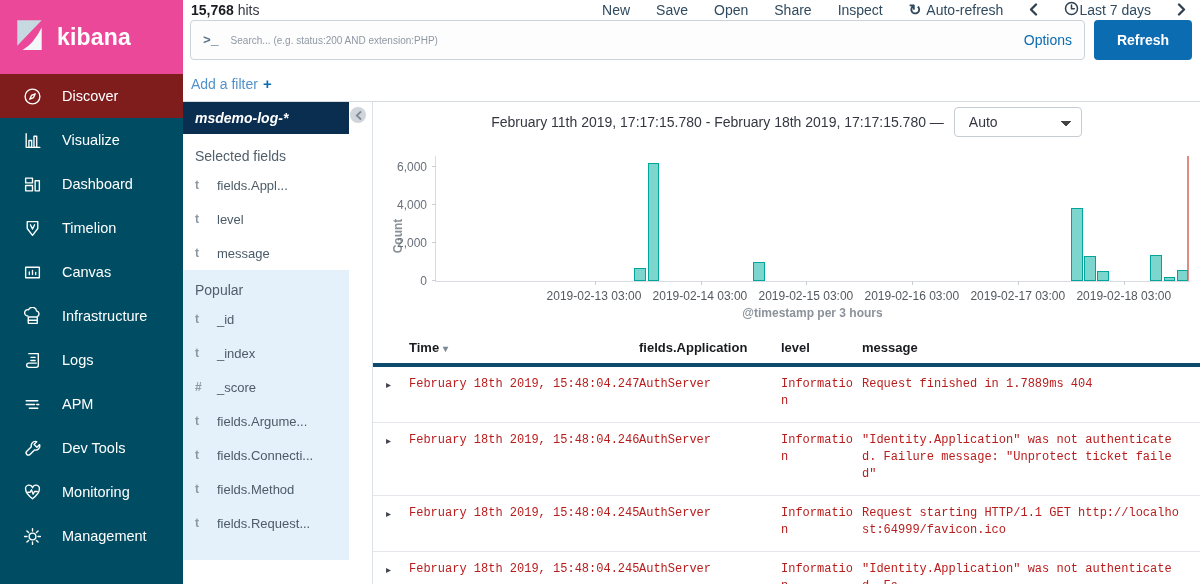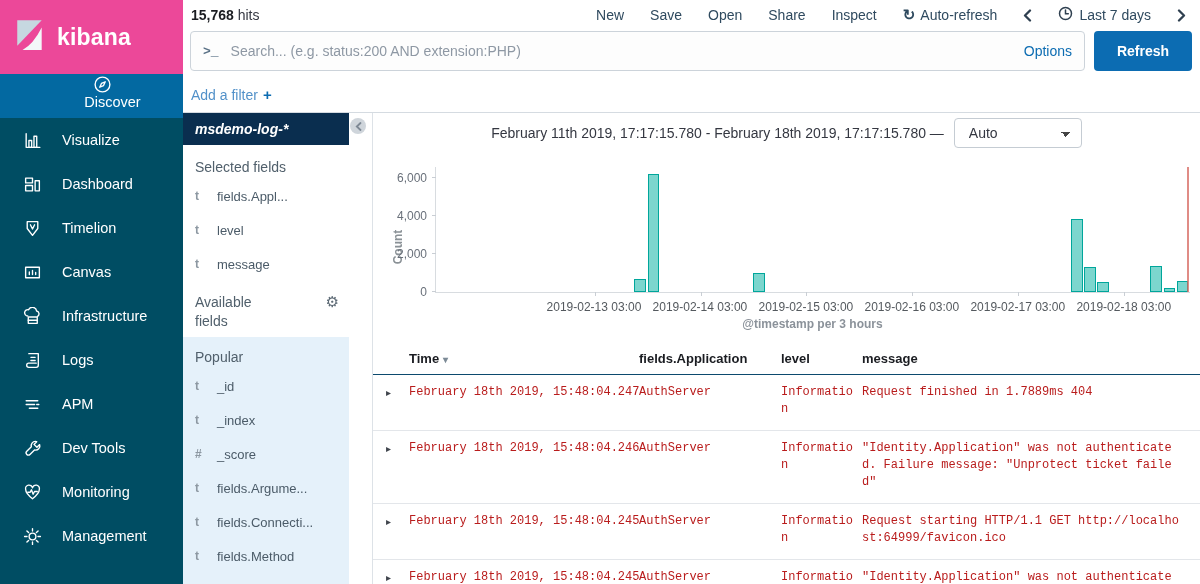--- a/index.html
+++ b/index.html
@@ -5,41 +5,41 @@
   * { margin:0; padding:0; box-sizing:border-box; }
   html,body { width:1200px; height:584px; overflow:hidden; background:#fff;
               font-family:"Liberation Sans", sans-serif; }
   .app { display:flex; width:1200px; height:584px; }
 
   
   .leftnav { width:183px; height:584px; background:#004d63; flex:0 0 183px; }
   .logo-block { height:74px; background:#ec4899; display:flex; align-items:center; padding-left:13px; }
   .logo-block .brand { color:#fff; font-size:23px; font-weight:bold; margin-left:10px; letter-spacing:.2px; }
   .nav-item { height:44px; display:flex; align-items:center; padding-left:22px; cursor:pointer; }
-  .nav-item.active { background:#0369a1;flex-direction:column; }
+  .nav-item.active { background:#7f1d1d; }
   .nav-item .nicon { width:20px; height:20px; display:flex; align-items:center; justify-content:center; }
   .nav-item .nlabel { color:#fff; font-size:14.5px; margin-left:20px; white-space:nowrap; }
   .nicon svg { stroke:#fff; fill:none; stroke-width:1.3; stroke-linecap:round; stroke-linejoin:round; }
 
   
   .rightcol { flex:1; display:flex; flex-direction:column; background:#fff; }
-  .topbar { height:30px; display:flex; align-items:center; padding:0 14px 0 8px;justify-content:space-between; }
+  .topbar { height:19px; display:flex; align-items:center; padding:0 14px 0 8px;justify-content:space-between; }
   .hits { font-size:14px; color:#343741; }
   .hits b { color:#1a1c21; }
   .topmenu { margin-left:auto; display:flex; align-items:center; gap:26px; }
   .topmenu .mitem { font-size:14px; color:#2f4a5f; cursor:pointer; white-space:nowrap; }
   .refresh-glyph { font-size:15px; font-weight:bold; margin-right:5px; }
   .chev { display:flex; align-items:center; cursor:pointer; }
-  .timepick { display:flex; align-items:center; gap:6px; }
+  .timepick { display:flex; align-items:center; }
 
   .searchrow { height:46px; display:flex; align-items:flex-start; padding:1px 8px 0 7px; gap:9px; }
   .searchbox { flex:1; height:40px; border:1px solid #ccd3da; border-radius:4px; background:#fdfdfd;
                display:flex; align-items:center; padding:0 12px; }
   .prompt { font-family:"Liberation Mono", monospace; color:#5a7186; font-size:13px; font-weight:bold; margin-right:12px; }
-  .searchbox input { flex:1; border:none; outline:none; background:transparent; font-size:14px;
+  .searchbox input { flex:1; border:none; outline:none; background:transparent; font-size:10px;
                      font-family:"Liberation Sans", sans-serif; color:#343741; }
   .searchbox input::placeholder { color:#8e98a4; opacity:1; }
   .options-link { color:#0c6cb2; font-size:14px; cursor:pointer; margin-left:22px; }
   .refresh-btn { width:98px; height:40px; background:#0c6cb2; color:#fff; border:none; border-radius:4px;
                  font-size:14px; font-weight:bold; font-family:"Liberation Sans", sans-serif; cursor:pointer; }
 
   .filterrow { height:37px; display:flex; align-items:center; padding-left:8px; border-bottom:1px solid #d5dbe1; }
   .addfilter { color:#5291c9; font-size:14px; cursor:pointer; }
   .addfilter .plus { color:#0c6cb2; font-weight:bold; margin-left:5px; font-size:15px; }
 
@@ -82,21 +82,21 @@
   .xtick { position:absolute; top:100%; width:1px; height:4px; background:#c9ced4; }
   .xlab { position:absolute; top:7px; transform:translateX(-50%); font-size:12px; color:#54595e; white-space:nowrap; }
   .xaxis-row { position:relative; height:24px; }
   .count-label { position:absolute; left:-54px; top:50%; transform:rotate(-90deg) translateX(26%);
                  transform-origin:center; font-size:12px; font-weight:bold; color:#8a9196; }
   .xaxis-title { text-align:center; font-size:12px; font-weight:bold; color:#8b929a; margin-top:0px; }
 
   
   .dtable { margin-top:20px; }
   .trow { display:grid; grid-template-columns:36px 230px 142px 81px 1fr; padding-right:6px; }
-  .thead { border-bottom:1px solid #0c4a6e; padding-bottom:8px; }
+  .thead { border-bottom:4px solid #0c4a6e; padding-bottom:8px; }
   .thead .hcell { font-size:13px; font-weight:bold; color:#1a1c21; }
   .sort-caret { color:#7c8a96; font-size:10px; margin-left:4px; }
   .drow { border-bottom:1px solid #e3e6ea; padding-top:9px; padding-bottom:12px; }
   .dcell { font-family:"Liberation Mono", monospace; font-size:12px; color:#b91c1c; line-height:17px; padding-right:8px; }
   .cell-time { white-space:nowrap; overflow:hidden; }
   .cell-level, .cell-msg { overflow-wrap:anywhere; word-break:break-all; }
   .expand-caret { color:#40454d; font-size:10px; padding-left:13px; cursor:pointer; line-height:17px; }
 </style>
 </head>
 <body>
@@ -279,24 +279,20 @@
           </div>
           <div class="field-row">
             <span class="ftype">t</span>
             <span class="fname">level</span>
           </div>
           <div class="field-row">
             <span class="ftype">t</span>
             <span class="fname">message</span>
           </div>
 
-          <div class="avail-header">
-            <span class="avail-label">Available fields</span>
-            <span class="gear-glyph">⚙</span>
-          </div>
 
           <div class="popular">
             <div class="sect-label">Popular</div>
             <div class="field-row">
               <span class="ftype">t</span>
               <span class="fname">_id</span>
             </div>
             <div class="field-row">
               <span class="ftype">t</span>
               <span class="fname">_index</span>

